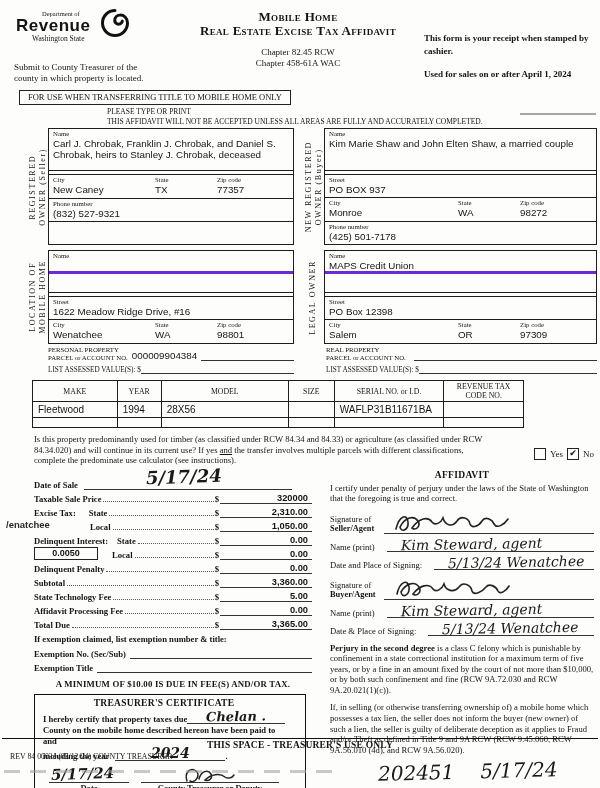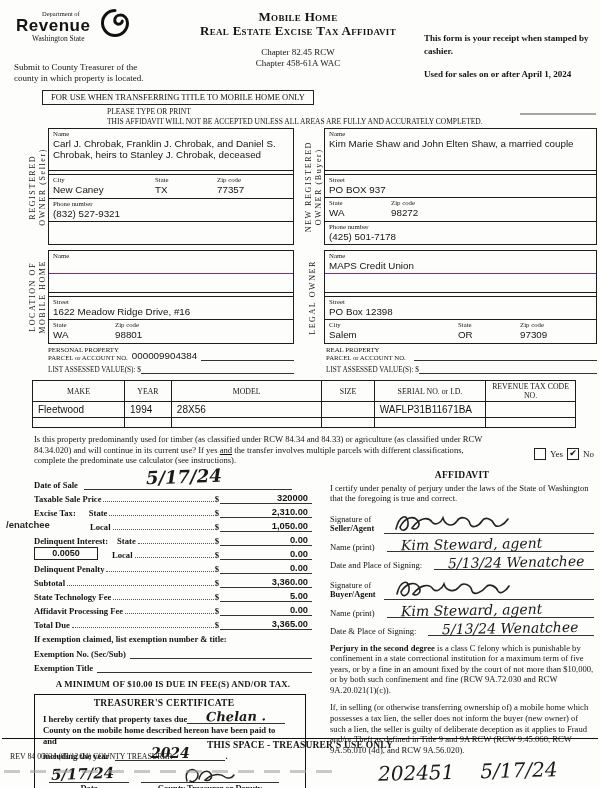--- a/index.html
+++ b/index.html
@@ -17,55 +17,55 @@
   .logo-name { position:absolute; left:2px; top:8px; font-size:17px; font-weight:bold; letter-spacing:.5px; font-family:"Liberation Sans",sans-serif; }
   .logo-state { position:absolute; left:18px; top:26px; font-size:7.5px; }
   .logo-mark { position:absolute; left:86px; top:0px; }
   .submit-note { margin-top:12px; font-size:9px; line-height:11px; width:145px; }
   .hdr-center { flex:1; text-align:center; padding-top:2px; }
   .t1,.t2 { font-weight:bold; font-variant:small-caps; font-size:13px; line-height:14px; letter-spacing:.3px; }
   .chapters { margin-top:9px; font-size:9px; line-height:11px; }
   .hdr-right { width:170px; padding-top:24px; font-size:9px; line-height:13px;font-weight:bold; }
   .hdr-right .note2 { margin-top:10px; }
   
-  .usebox { display:inline-block; margin:6px 0 0 42px; border:1px solid #222; padding:1px 8px 2px 8px; font-size:8.5px; }
+  .usebox { display:inline-block; margin:6px 0 0 19px; border:1px solid #222; padding:1px 8px 2px 8px; font-size:8.5px; }
   .notice-sm { margin-left:107px; font-size:7.5px; line-height:9.5px; }
   .notice-sm.first { margin-top:2px; }
   
   .ogrid { display:flex; padding:2px 3px 0 26px; }
   .osect { display:flex; }
   .osect.left { width:268px; margin-right:8px; }
   .osect.right { width:295px; }
   .vcol { width:22px; display:flex; align-items:center; justify-content:center; }
   .vtext { writing-mode:vertical-rl; transform:rotate(180deg); font-size:8px; letter-spacing:1.6px; line-height:9.5px; text-align:center; white-space:nowrap; }
   .vtext span { display:block; }
   .obox { flex:1; border:1px solid #1d1d1d; }
   .fbox { border:1px solid #1d1d1d; margin:-1px; padding:1px 4px 0 4px; background:#fdfdfc; }
   .fgap { height:5px; }
   .flabel { font-size:6.8px; line-height:8px; }
   .fvalue { font-family:"Liberation Sans",sans-serif; font-size:9.8px; line-height:11px; min-height:11px; }
   .namebox { height:43px; }
   .namebox.split { padding:1px 0 0 0; }
-  .namebox.split .ninner { padding:0 4px; height:22px; border-bottom:1px solid #6d28d9; }
+  .namebox.split .ninner { padding:0 4px; height:22px; border-bottom:3px solid #6d28d9; }
   .stbox { height:24px; }
   .cityrow { display:flex; }
   .cityrow .cell { padding:0; }
   .cell-city { flex:1; }
   .cell-state { width:62px; }
   .cell-zip { width:72px; }
   .cityrow-box { height:25px; padding:1px 4px 0 4px; }
   .phbox { height:24px; }
   .parcel { display:flex; align-items:flex-end; margin:2px 0 0 0; }
   .parcel-lbl { font-size:6.8px; line-height:7.5px; white-space:nowrap; }
   .parcel-val { font-family:"Liberation Sans",sans-serif; font-size:9.8px; line-height:10px; padding:0 4px; }
   .pline { flex:1; border-bottom:1px solid #333; height:10px; }
   .assessed { display:flex; align-items:flex-end; margin-top:3px; }
   .assessed-lbl { font-size:7.2px; white-space:nowrap; }
   
-  table.veh { border-collapse:collapse; margin:6px 0 0 32px; width:544px; }
+  table.veh { border-collapse:collapse; margin:6px 0 0 32px; width:492px; }
   table.veh th, table.veh td { border:1px solid #1d1d1d; }
   table.veh th { font-size:7.8px; font-weight:normal; padding:1px 2px; line-height:9px; }
   table.veh td { font-family:"Liberation Sans",sans-serif; font-size:10px; padding:1px 5px; height:16px; }
   table.veh tr.empty td { height:10px; }
   
   .classif { display:flex; margin:6px 6px 0 34px; }
   .classif-q { width:452px; font-size:8.6px; line-height:10.5px; text-align:left; }
   .classif-q .emph { text-decoration:underline; }
   .chkgrp { flex:1; display:flex; align-items:center; justify-content:flex-end; gap:4px; margin-top:8px; font-size:9px; }
   .chk { width:12px; height:12px; border:1.4px solid #222; display:flex; align-items:center; justify-content:center; font-size:9px; line-height:9px; }
@@ -213,20 +213,24 @@
         <div class="fbox namebox">
           <div class="flabel">Name</div>
           <div class="fvalue">Kim Marie Shaw and John Elten Shaw, a married couple</div>
         </div>
         <div class="fgap"></div>
         <div class="fbox stbox">
           <div class="flabel">Street</div>
           <div class="fvalue">PO BOX 937</div>
         </div>
         <div class="fbox cityrow-box cityrow">
+          <div class="cell cell-city">
+            <div class="flabel">City</div>
+            <div class="fvalue">Monroe</div>
+          </div>
           <div class="cell cell-state">
             <div class="flabel">State</div>
             <div class="fvalue">WA</div>
           </div>
           <div class="cell cell-zip">
             <div class="flabel">Zip code</div>
             <div class="fvalue">98272</div>
           </div>
         </div>
         <div class="fbox phbox">
@@ -253,20 +257,24 @@
                 <div class="flabel">Name</div>
                 <div class="fvalue"></div>
               </div>
             </div>
             <div class="fgap"></div>
             <div class="fbox stbox">
               <div class="flabel">Street</div>
               <div class="fvalue">1622 Meadow Ridge Drive, #16</div>
             </div>
             <div class="fbox cityrow-box cityrow">
+              <div class="cell cell-city">
+                <div class="flabel">City</div>
+                <div class="fvalue">Wenatchee</div>
+              </div>
               <div class="cell cell-state">
                 <div class="flabel">State</div>
                 <div class="fvalue">WA</div>
               </div>
               <div class="cell cell-zip">
                 <div class="flabel">Zip code</div>
                 <div class="fvalue">98801</div>
               </div>
             </div>
           </div>

